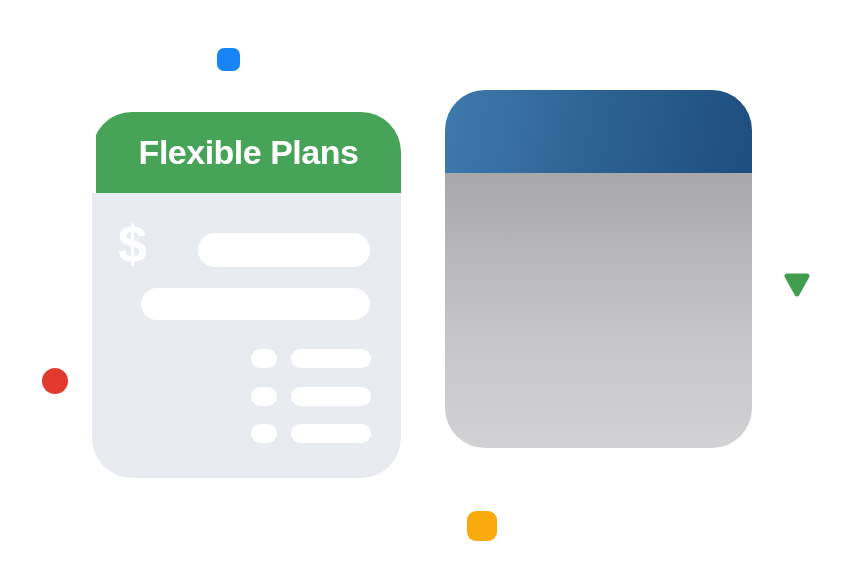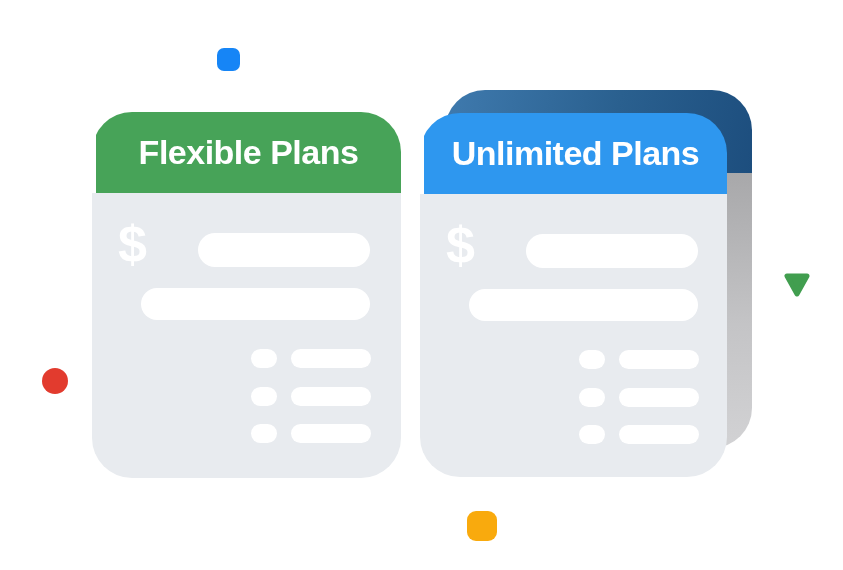--- a/index.html
+++ b/index.html
@@ -65,41 +65,20 @@
     <div class="feature-row row-2">
       <div class="feature-dot"></div>
       <div class="feature-bar"></div>
     </div>
     <div class="feature-row row-3">
       <div class="feature-dot"></div>
       <div class="feature-bar"></div>
     </div>
   </div>
 
-  <div class="card card-front card-unlimited">
-    <div class="card-header" style="background-color: rgb(46, 151, 239);">
-      <span class="card-title">Unlimited Plans</span>
-    </div>
-    <div class="card-body" style="background-color: rgb(232, 235, 239);"></div>
-    <span class="dollar">$</span>
-    <div class="bar bar-price"></div>
-    <div class="bar bar-sub"></div>
-    <div class="feature-row row-1">
-      <div class="feature-dot"></div>
-      <div class="feature-bar"></div>
-    </div>
-    <div class="feature-row row-2">
-      <div class="feature-dot"></div>
-      <div class="feature-bar"></div>
-    </div>
-    <div class="feature-row row-3">
-      <div class="feature-dot"></div>
-      <div class="feature-bar"></div>
-    </div>
-  </div>
 
   <div class="deco deco-blue-square" style="background-color: rgb(22, 133, 246);"></div>
   <div class="deco deco-red-circle" style="background-color: rgb(226, 59, 46);"></div>
   <div class="deco deco-yellow-square" style="background-color: rgb(249, 170, 13);"></div>
   <svg class="deco deco-green-triangle" viewBox="0 0 28 28" width="28" height="28">
     <polygon points="4,5 24,5 14,23" stroke-width="5" stroke-linejoin="round" style="fill: rgb(65, 158, 79); stroke: rgb(65, 158, 79);"></polygon>
   </svg>
 
 </div>
 

